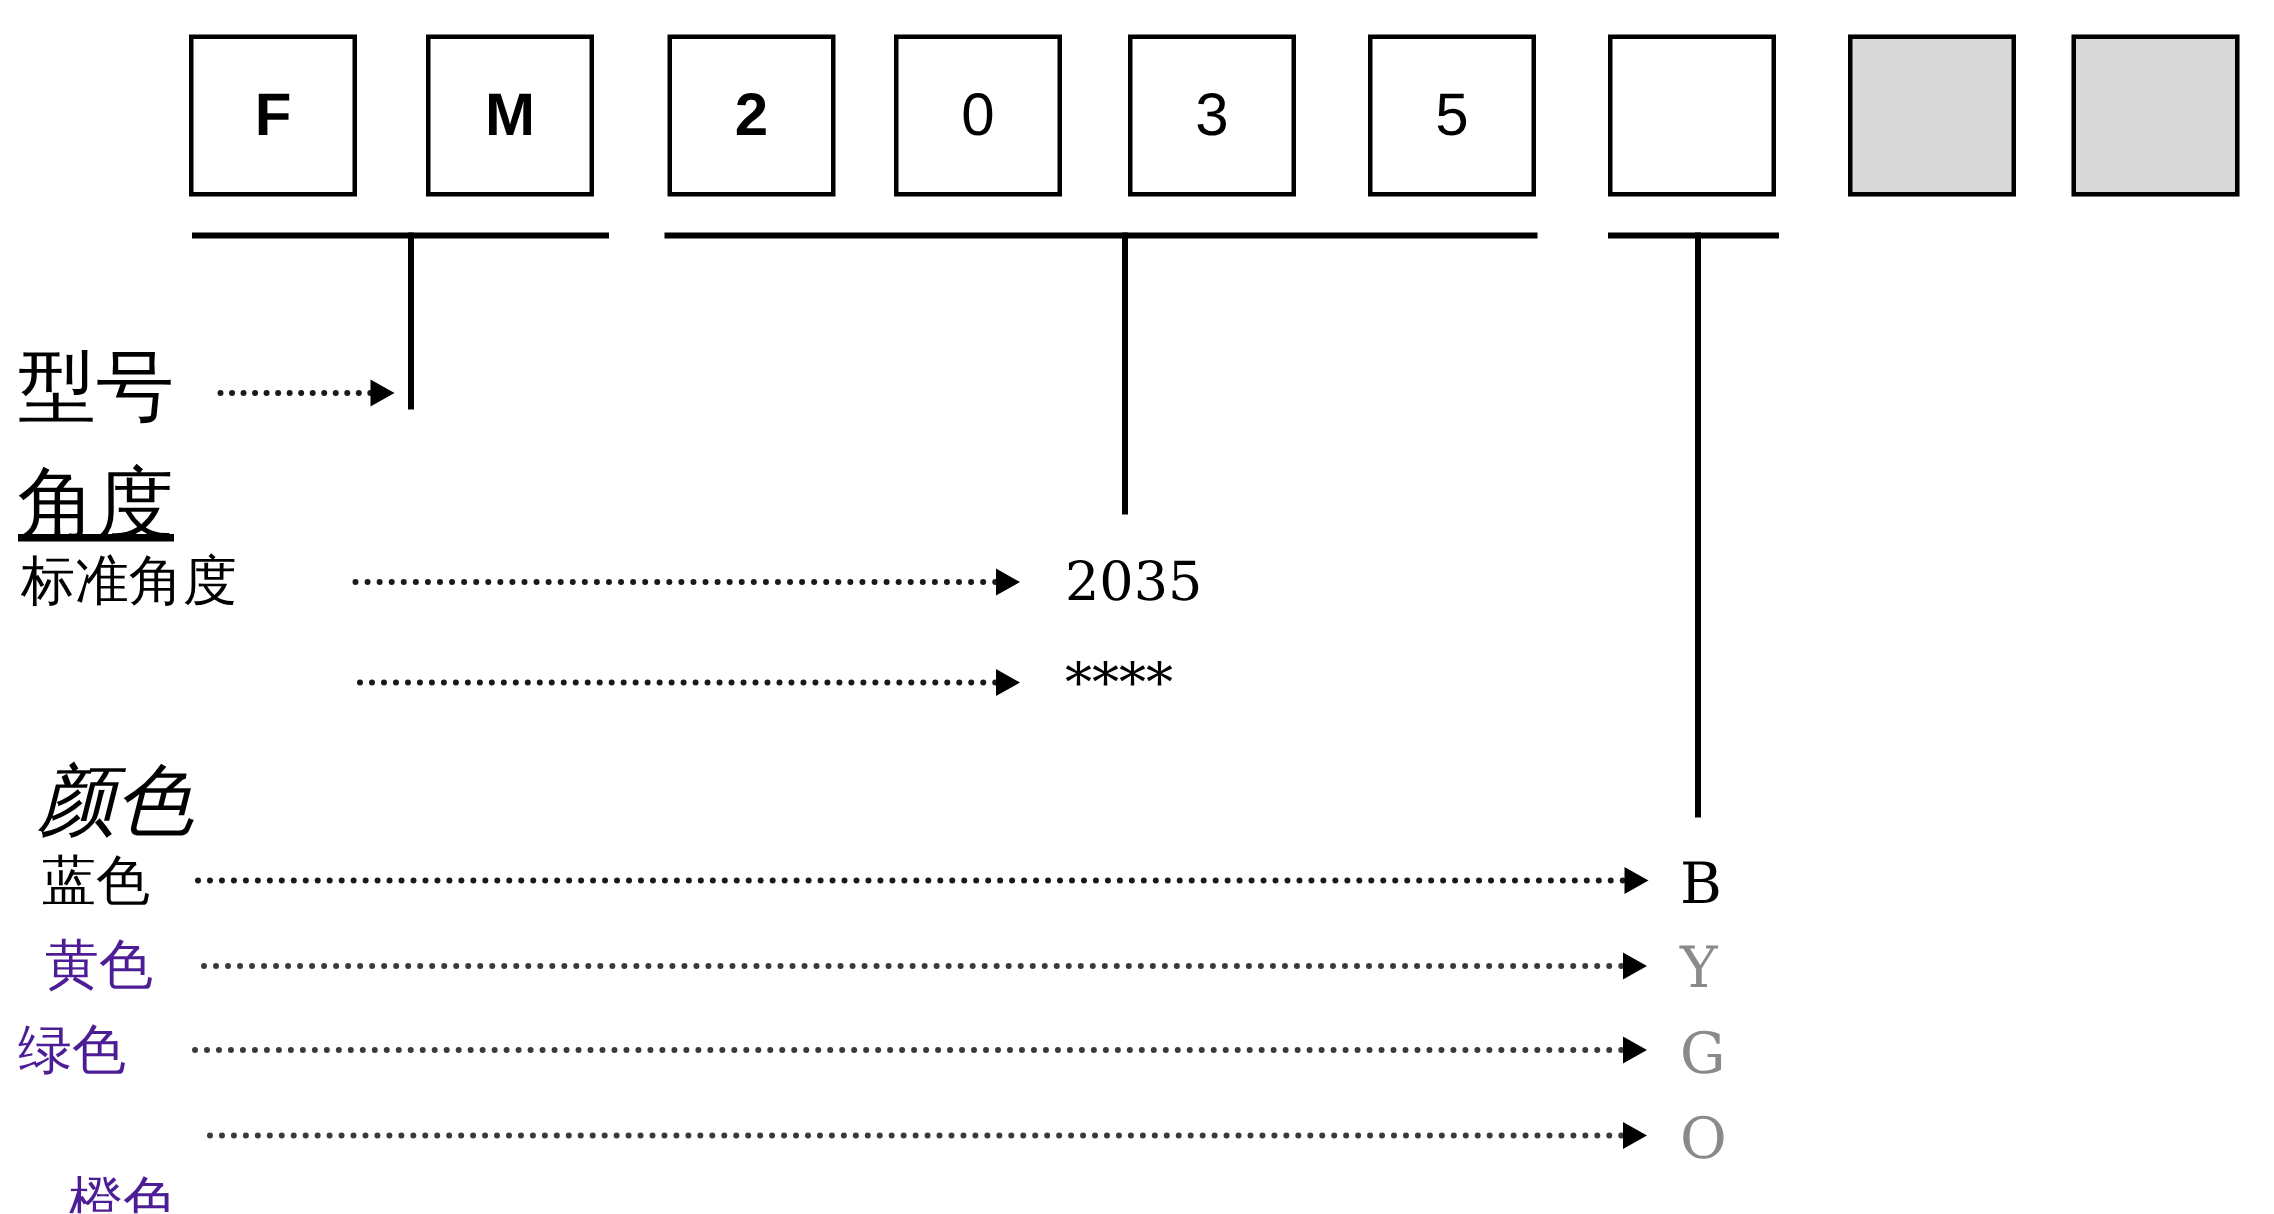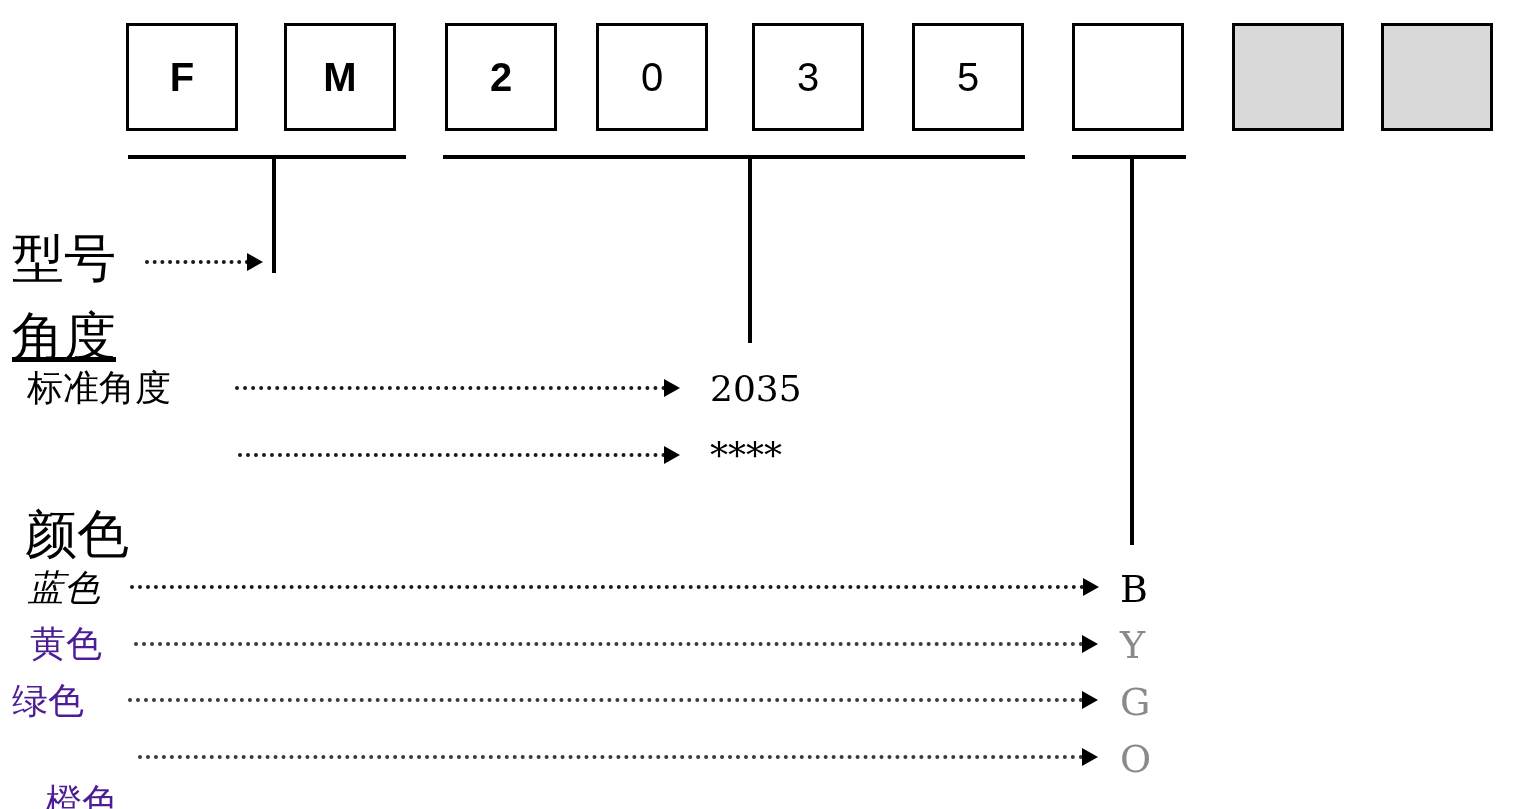--- a/index.html
+++ b/index.html
@@ -139,32 +139,32 @@
 
   <div class="hbar" style="left:1072px; top:155px; width:114px;"></div>
   <div class="vbar" style="left:1130px; top:155px; height:390px;"></div>
 
   <div class="cn header" style="left:12px; top:232px;">型号</div>
   <div class="leader" style="left:145px; top:260px; width:104px;"></div>
   <div class="arrowhead" style="left:247px; top:253px;"></div>
 
   <div class="cn header" style="left:12px; top:310px;text-decoration:underline;">角度</div>
 
-  <div class="cn sub" style="left:27px; top:370px;">标准角度</div>
+  <div class="cn sub" style="left:14px; top:370px;">标准角度</div>
   <div class="leader" style="left:235px; top:386px; width:431px;"></div>
   <div class="arrowhead" style="left:664px; top:379px;"></div>
   <div class="val" style="left:710px; top:371px;">2035</div>
 
   <div class="leader" style="left:238px; top:453px; width:428px;"></div>
   <div class="arrowhead" style="left:664px; top:446px;"></div>
   <div class="val" style="left:710px; top:438px;">****</div>
 
-  <div class="cn header" style="left:25px; top:508px;">颜色</div>
+  <div class="cn header" style="left:25px; top:508px;font-style:italic;">颜色</div>
 
-  <div class="cn sub" style="left:28px; top:570px;font-style:italic;">蓝色</div>
+  <div class="cn sub" style="left:28px; top:570px;">蓝色</div>
   <div class="leader" style="left:130px; top:585px; width:955px;"></div>
   <div class="arrowhead" style="left:1083px; top:578px;"></div>
   <div class="code-letter" style="left:1120px; top:570px;">B</div>
 
   <div class="cn sub muted" style="left:30px; top:626px;">黄色</div>
   <div class="leader gray" style="left:134px; top:642px; width:950px;"></div>
   <div class="arrowhead" style="left:1082px; top:635px;"></div>
   <div class="code-letter muted" style="left:1120px; top:626px;">Y</div>
 
   <div class="cn sub muted" style="left:12px; top:683px;">绿色</div>

